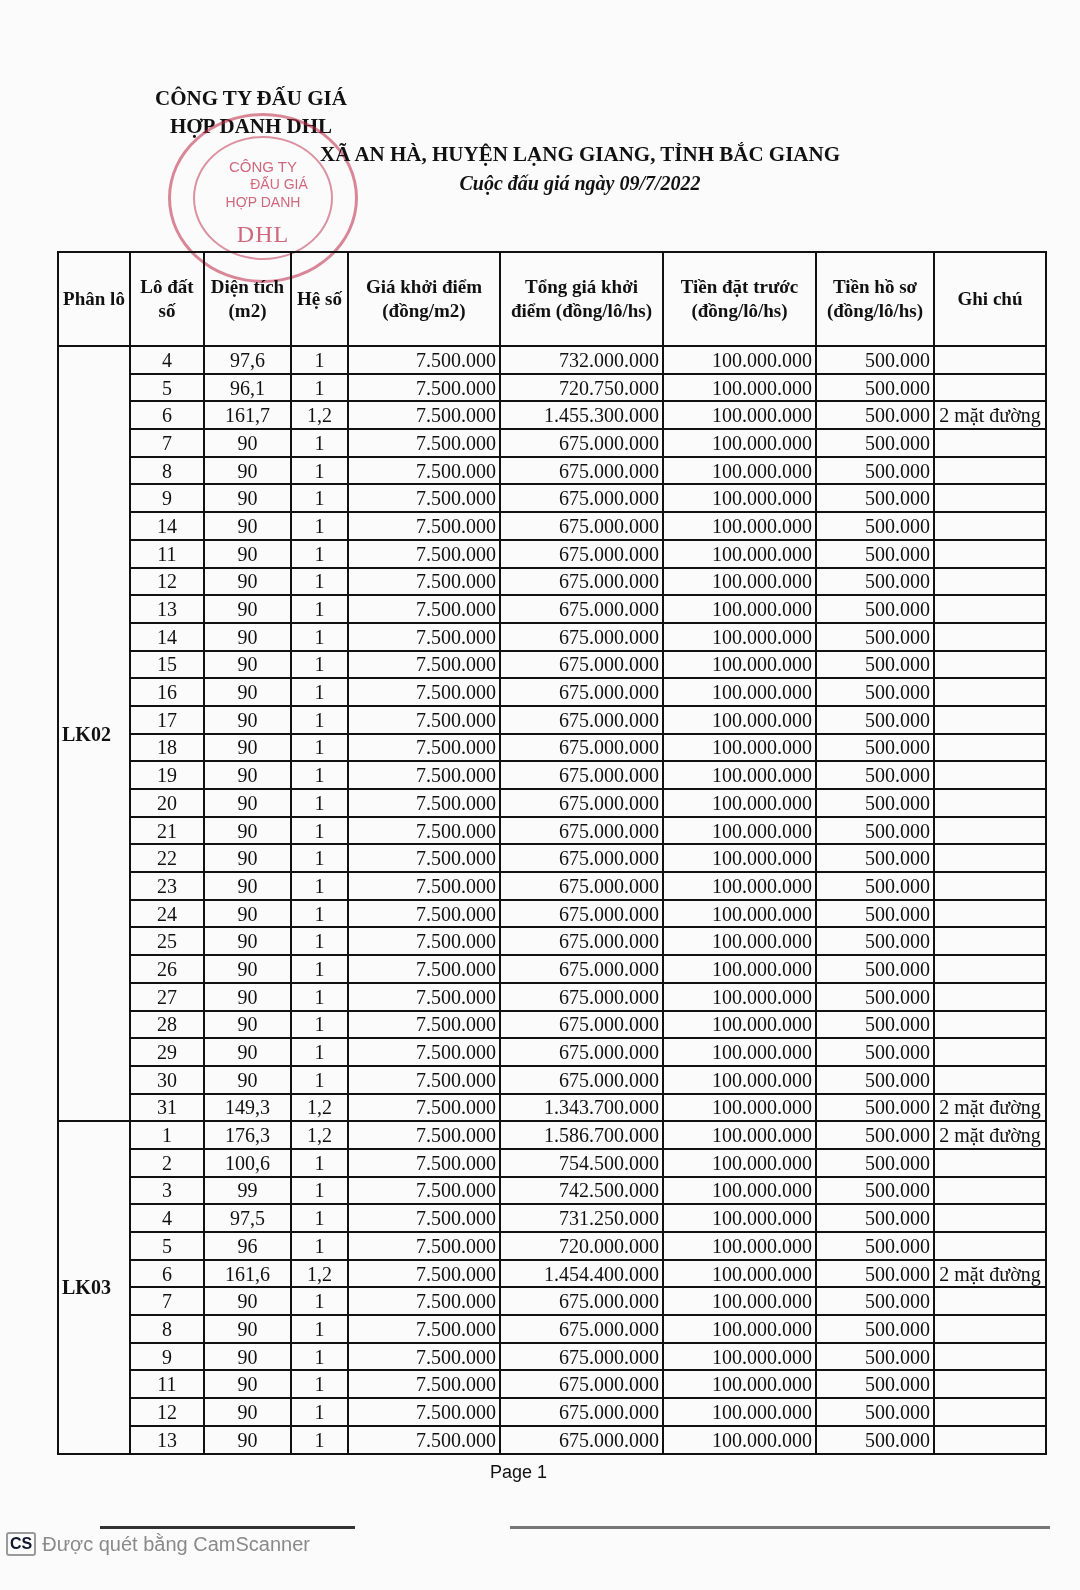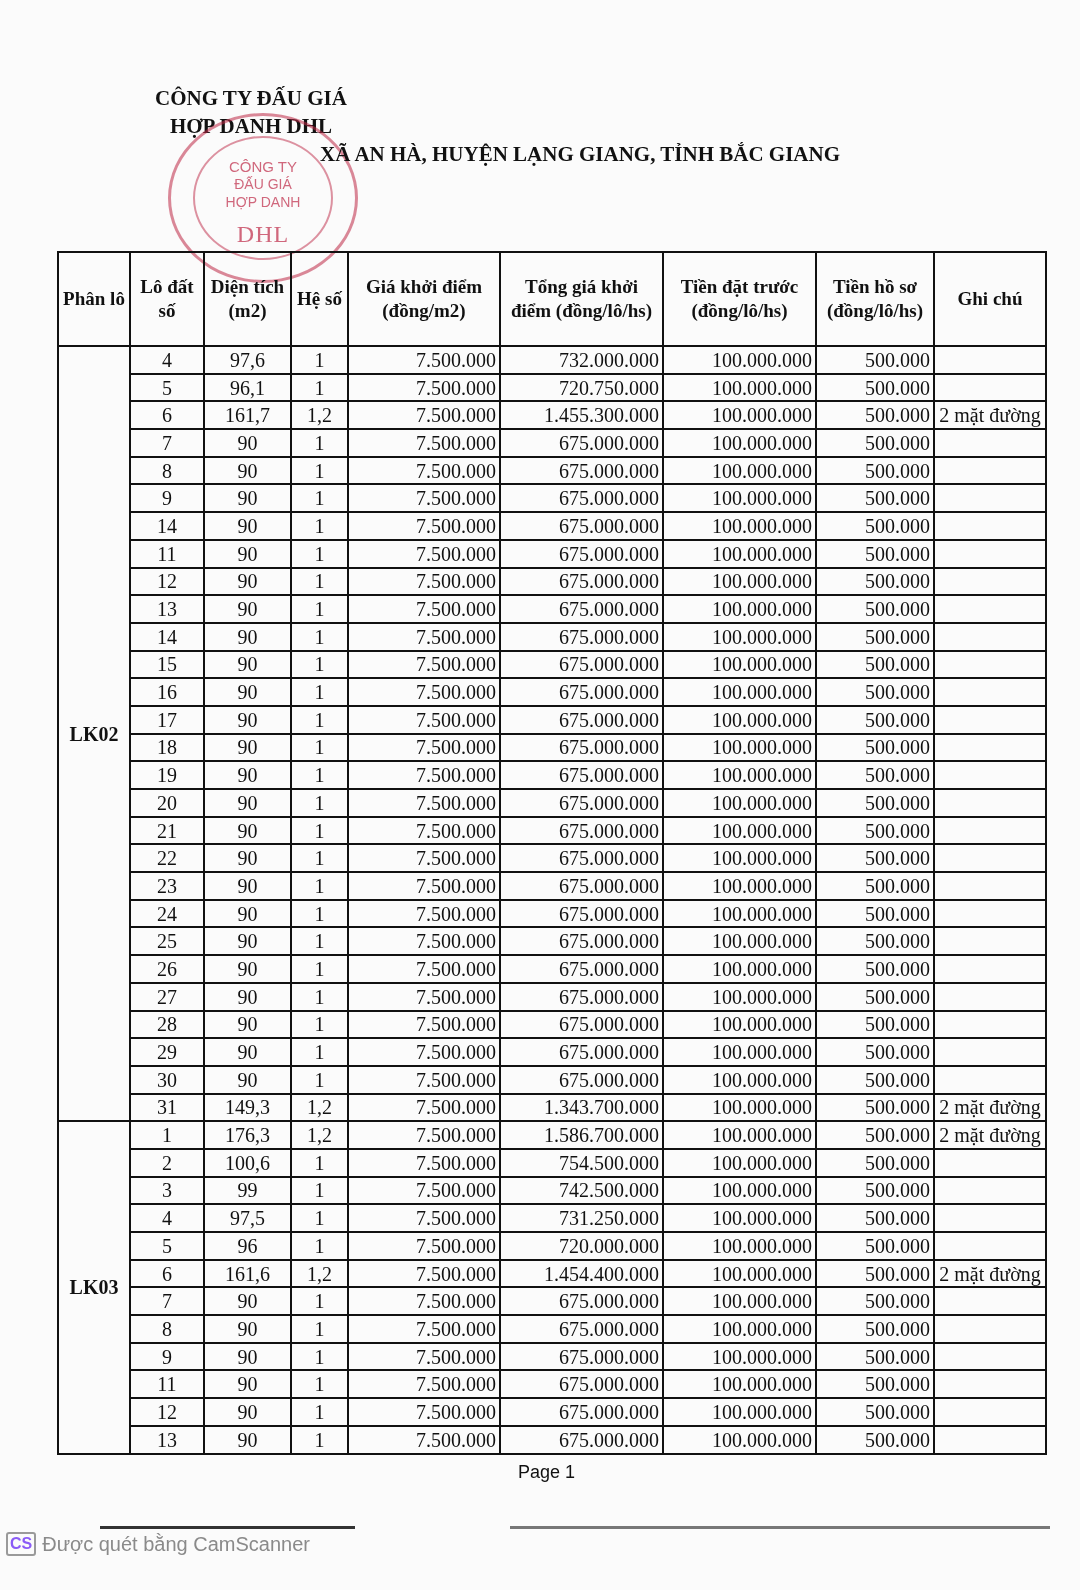--- a/index.html
+++ b/index.html
@@ -15,61 +15,62 @@
     border: 3px solid rgba(190,40,70,0.55); box-sizing: border-box;
   }
   .stamp .inner {
     position: absolute; left: 22px; top: 20px; right: 22px; bottom: 20px; border-radius: 50%;
     border: 2px solid rgba(190,40,70,0.5);
   }
   .stamp .t1, .stamp .t2, .stamp .t3, .stamp .t4 {
     position: absolute; width: 100%; text-align: center; color: rgba(190,40,70,0.7); font-family: "Liberation Sans", sans-serif;
   }
   .stamp .t1 { top: 42px; font-size: 15px; }
-  .stamp .t2 { top: 60px; font-size: 14px; }
+  .stamp .t2 { top: 60px; font-size: 14px; padding-left: 16px; }
   .stamp .t3 { top: 78px; font-size: 14px; }
   .stamp .t4 { top: 105px; font-size: 24px; font-family: "Liberation Serif", serif; letter-spacing: 1px; }
   .title-block { position: absolute; left: 190px; top: 140px; width: 780px; text-align: center; font-weight: bold; }
   .title-block .l1 { font-size: 21px; line-height: 28px; }
   .title-block .l2 { font-size: 21px; line-height: 28px; }
   .title-block .l3 { font-size: 21px; line-height: 28px; }
   .title-block .l4 { font-size: 20px; line-height: 30px; font-style: italic; }
   table.grid {
     position: absolute; left: 57px; top: 251px; width: 958px; border-collapse: collapse; table-layout: fixed;
   }
   table.grid th, table.grid td { border: 2px solid #111; padding: 0 3px; }
   table.grid th { font-weight: bold; font-size: 19px; line-height: 24px; height: 92px; text-align: center; }
   table.grid td { font-size: 20px; height: 25.7px; line-height: 24px; white-space: nowrap; }
   td.c { text-align: center; }
   td.r { text-align: right; }
   td.note { font-size: 17px; text-align: center; }
-  td.group { font-weight: bold; text-align: center; vertical-align: middle; }
-  .page-num { position: absolute; left: 490px; top: 1462px; font-family: "Liberation Sans", sans-serif; font-size: 18px; margin-left: 28px; }
+  td.group { font-weight: bold; vertical-align: middle; }
+  .page-num { position: absolute; left: 490px; top: 1462px; font-family: "Liberation Sans", sans-serif; font-size: 18px; }
   .scan-line { position: absolute; height: 3px; background: #333; top: 1526px; }
   .footer { position: absolute; left: 6px; top: 1532px; display: flex; align-items: center; gap: 6px; color: #8a8a8a; font-family: "Liberation Sans", sans-serif; font-size: 20px; }
-  .footer .cs { border: 2px solid #9a9a9a; border-radius: 3px; font-weight: bold; font-size: 16px; padding: 1px 2px; color: #8b5cf6; }
+  .footer .cs { border: 2px solid #9a9a9a; border-radius: 3px; font-weight: bold; font-size: 16px; padding: 1px 2px; color: #0f172a; }
 </style>
 </head>
 <body>
 
 <div class="company">
   <div>CÔNG TY ĐẤU GIÁ</div>
   <div>HỢP DANH DHL</div>
 </div>
 
 <div class="stamp">
   <div class="inner"></div>
   <div class="t1">CÔNG TY</div>
   <div class="t2">ĐẤU GIÁ</div>
   <div class="t3">HỢP DANH</div>
   <div class="t4">DHL</div>
 </div>
 
 <div class="title-block">
   <div class="l3">XÃ AN HÀ, HUYỆN LẠNG GIANG, TỈNH BẮC GIANG</div>
+  <div class="l4">Cuộc đấu giá ngày 09/7/2022</div>
 </div>
 
 <table class="grid">
   <colgroup>
     <col style="width:72px">
       <col style="width:74px">
       <col style="width:87px">
       <col style="width:57px">
     <col style="width:152px">
       <col style="width:163px">

